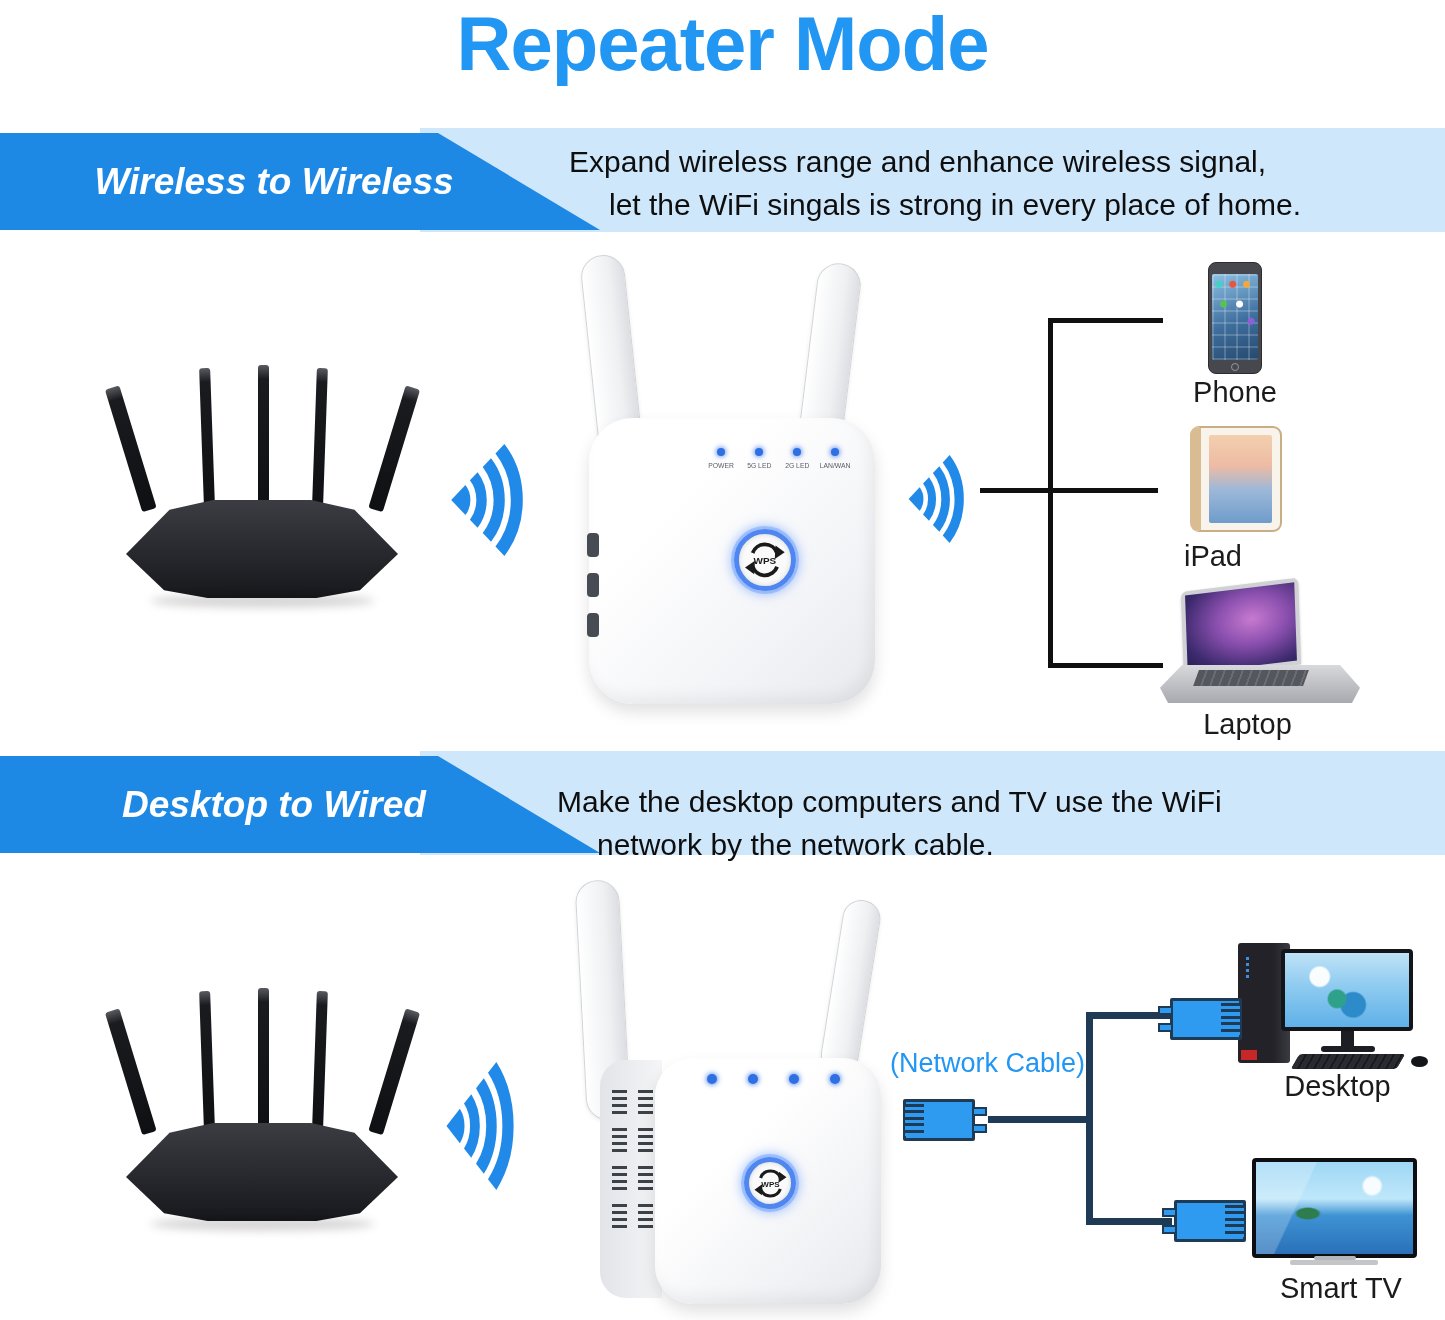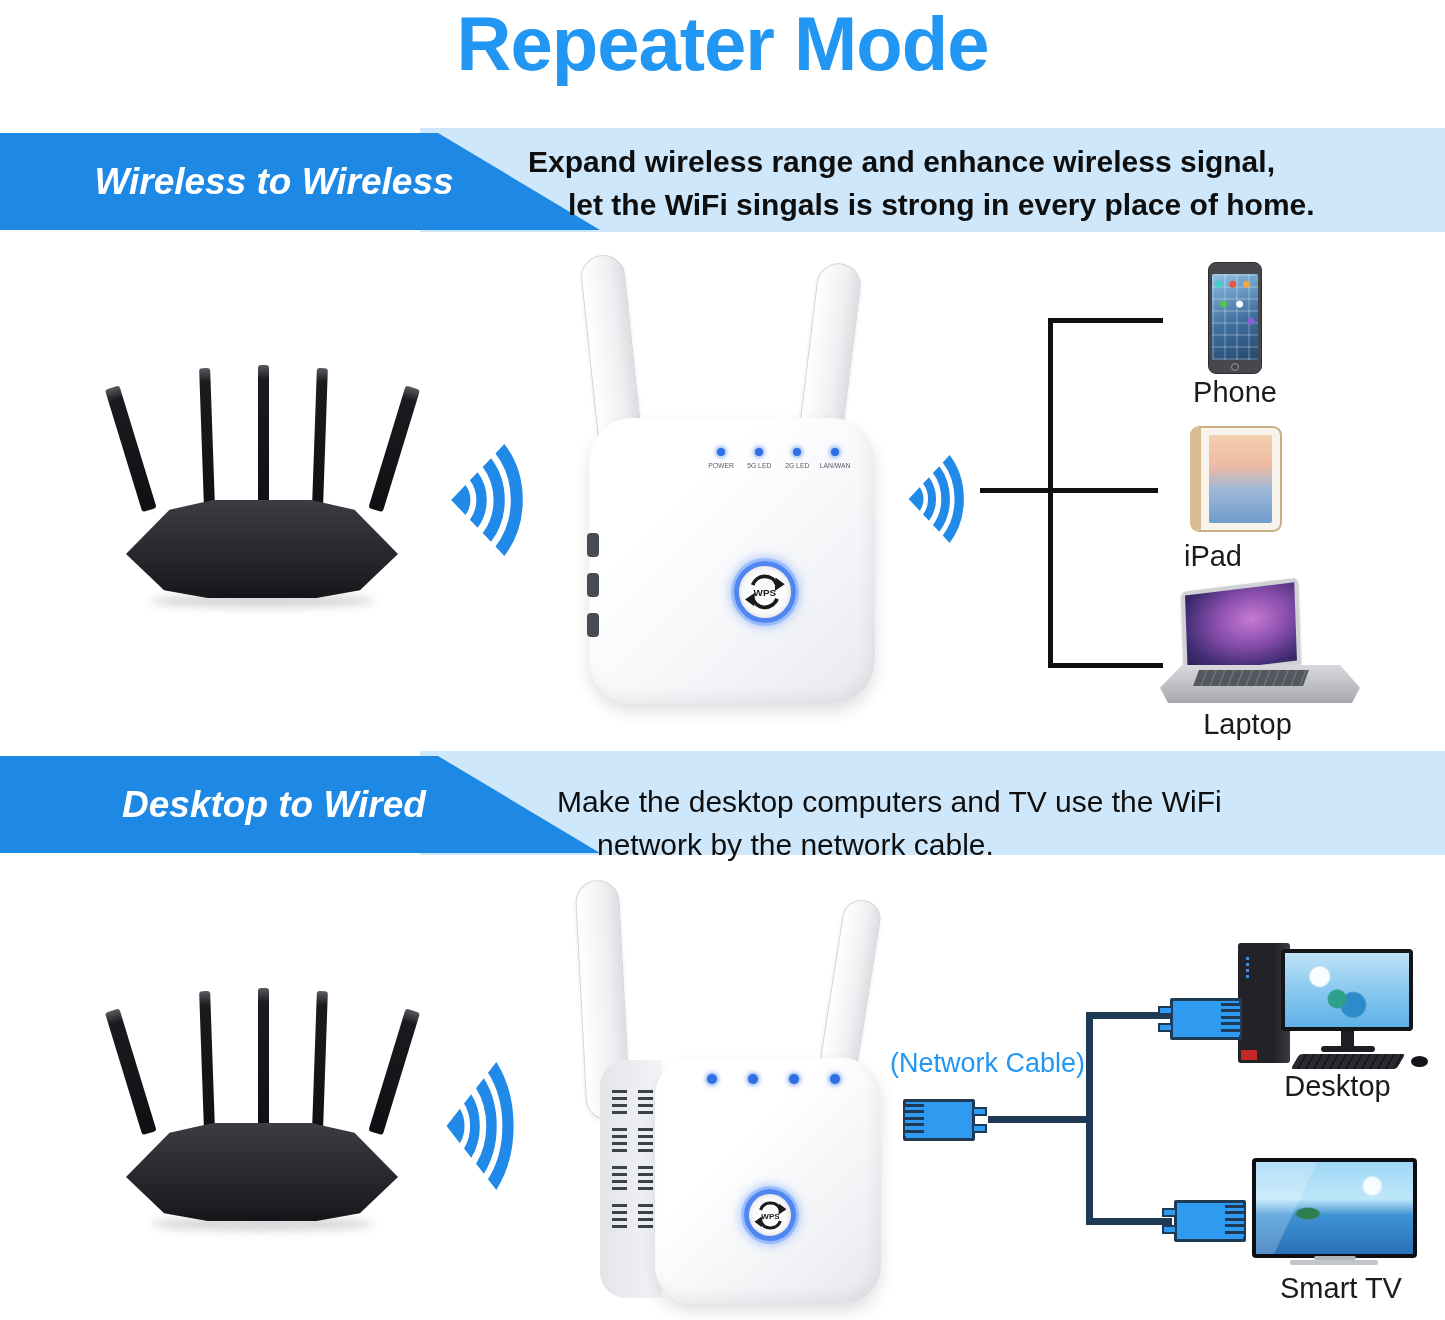--- a/index.html
+++ b/index.html
@@ -56,21 +56,21 @@
   .rbody::after{content:"";position:absolute;left:34px;right:34px;bottom:-9px;height:20px;
     background:#d9dbdf;border-radius:0 0 22px 22px;z-index:-1;}
   .led-row{position:absolute;left:113px;top:30px;display:flex;}
   .led{width:38px;display:flex;flex-direction:column;align-items:center;}
   .dot{width:8px;height:8px;border-radius:50%;background:var(--led-blue,#2F6FE4);
     box-shadow:0 0 5px 1px rgba(47,111,228,.75);}
   .led span{font-size:8px;color:#565b62;margin-top:5px;white-space:nowrap;transform:scale(.85);}
   .slot{position:absolute;left:-2px;width:12px;height:24px;background:#474c54;border-radius:4px;}
   .wps{position:absolute;border-radius:50%;background:radial-gradient(circle,#fafafa 55%,#eef0f3);
     border:5px solid #4f86f0;display:flex;align-items:center;justify-content:center;
-    box-shadow:0 0 0 3px rgba(90,150,255,.40),0 0 12px 3px rgba(80,140,255,.55),inset 0 0 5px rgba(0,0,0,.12);margin-top:32px;}
+    box-shadow:0 0 0 3px rgba(90,150,255,.40),0 0 12px 3px rgba(80,140,255,.55),inset 0 0 5px rgba(0,0,0,.12);}
   .wps svg{width:88%;height:88%;}
   .wps text{font-family:"Liberation Sans",sans-serif;font-size:13px;font-weight:bold;fill:#1a1a1a;}
 
   
   .repeater2{position:absolute;width:320px;height:445px;}
   .side{position:absolute;left:25px;top:192px;width:62px;height:238px;border-radius:26px 0 0 26px;
     background:linear-gradient(90deg,#e2e4e8,#f4f5f7);
     display:grid;grid-template-columns:repeat(2,15px);grid-auto-rows:26px;gap:12px 11px;
     padding:30px 0 0 12px;}
   .vent{width:15px;height:24px;background:repeating-linear-gradient(180deg,#3c4248 0 3px,transparent 3px 7px);}
@@ -164,21 +164,21 @@
 <body>
 
 <div class="canvas">
 
   <div class="page-title">Repeater Mode</div>
 
   <div class="band" style="top:128px;"></div>
   <div class="ribbon" style="top:133px;">
     <span>Wireless to Wireless</span>
   </div>
-  <div class="desc" style="left:528px;top:140px;font-weight:bold;">
+  <div class="desc" style="left:569px;top:140px;">
     <div>Expand wireless range and enhance wireless signal,</div>
     <div class="indent">let the WiFi singals is strong in every place of home.</div>
   </div>
 
   <div class="router" style="left:120px;top:362px;">
     <i class="ant a1"></i>
     <i class="ant a2"></i>
     <i class="ant a3"></i>
     <i class="ant a4"></i>
     <i class="ant a5"></i>

